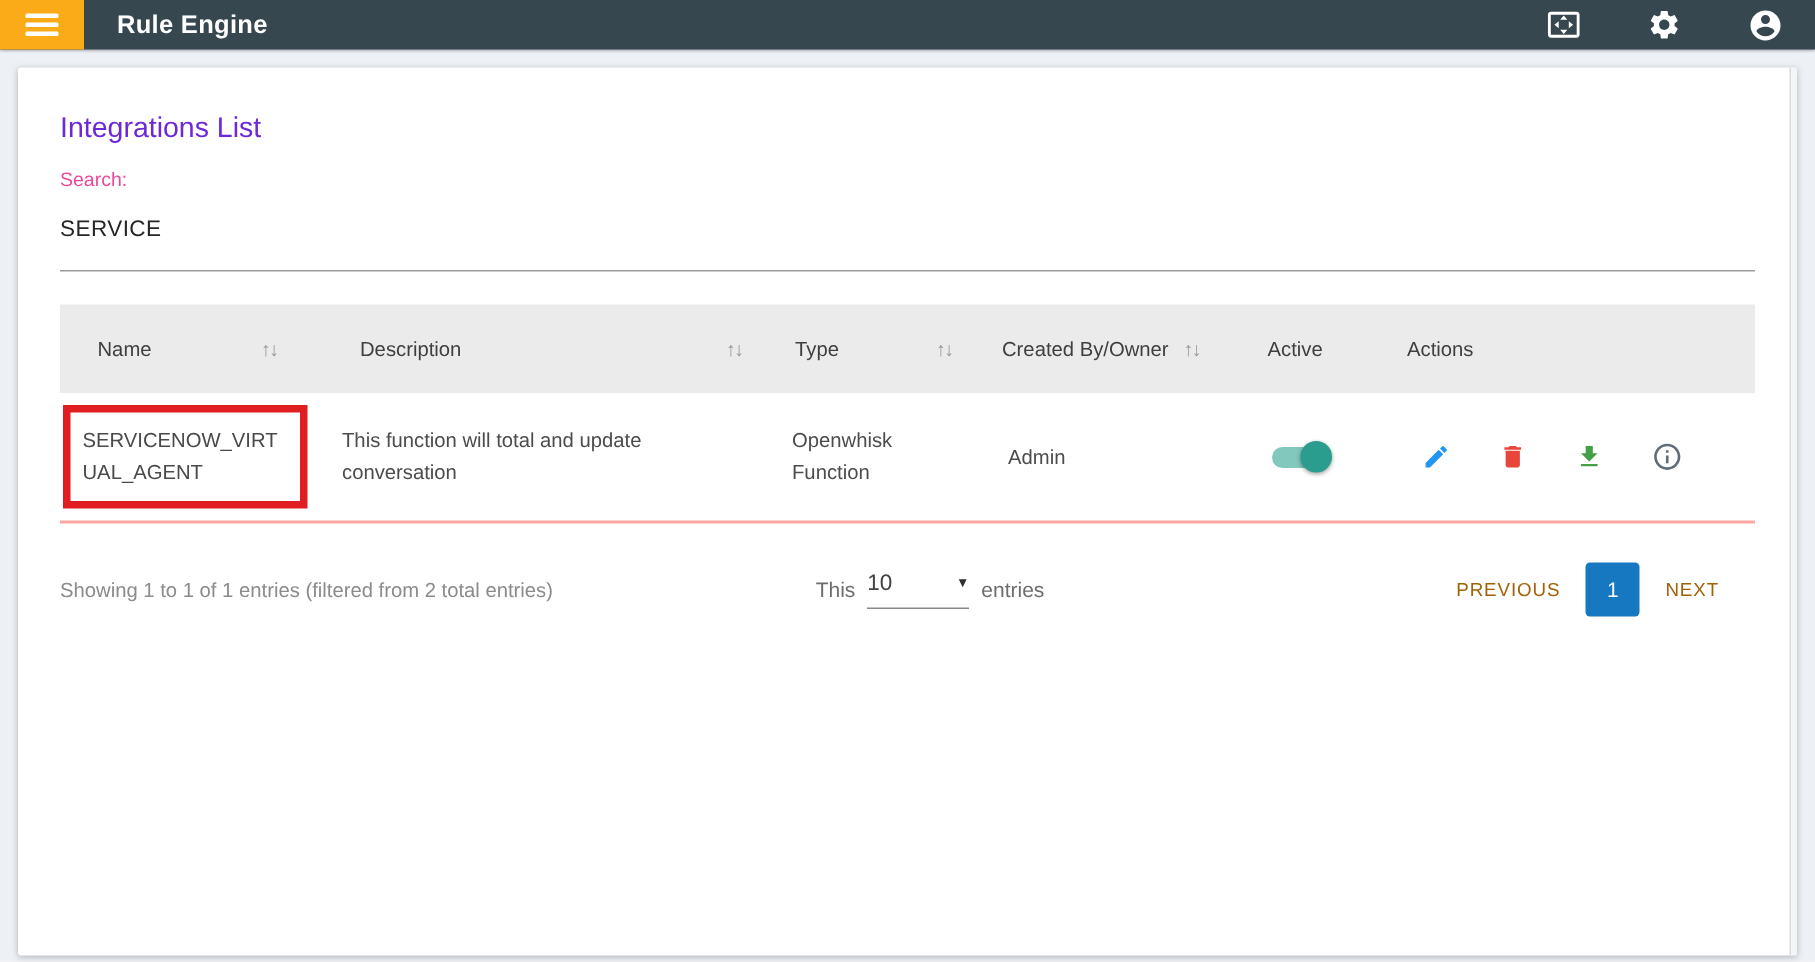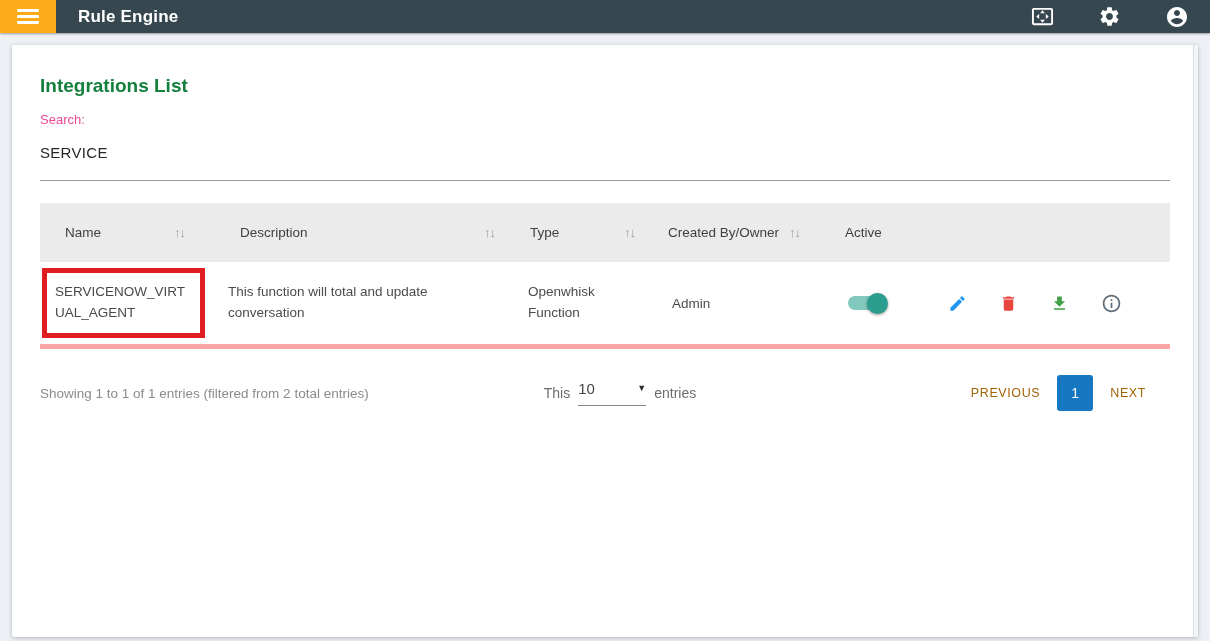--- a/index.html
+++ b/index.html
@@ -21,41 +21,41 @@
     gap:44px; padding-right:21px; }
   .topbar-icons svg { display:block; cursor:pointer; }
 
   
   .card { position:absolute; left:12px; right:12px; top:45px; bottom:4px;
     background:#fff; box-shadow:0 1px 4px rgba(60,64,67,.35);
     border-radius:2px; padding:30px 28px 0 28px; overflow:hidden; }
   .scroll-strip { position:absolute; top:0; right:0; bottom:0; width:5px;
     background:#f3f5f7; border-left:1px solid #d9dde2; }
 
-  .page-title { font-size:19px; color:#15803d; font-weight:700; }
+  .page-title { font-size:19px; color:#6d28d9; font-weight:400; }
   .search-label { margin-top:15px; font-size:13px; color:#ec4899; }
   .search-value { margin-top:17px; font-size:15px; color:#262626;
     letter-spacing:.3px; }
   .search-underline { margin-top:19px; border-bottom:1px solid #9b9b9b; }
 
   
   .grid-row { display:grid;
     grid-template-columns:175px 300px 140px 175px 90px 1fr; }
   .thead { margin-top:22px; background:#ebebeb; height:59px; }
   .th { display:flex; align-items:center; font-size:13.5px; color:#3f3f3f; }
   .th.c0 { padding:0 30px 0 25px; justify-content:space-between; }
   .th.c1 { padding:0 20px 0 25px; justify-content:space-between; }
   .th.c2 { padding:0 20px 0 15px; justify-content:space-between; }
   .th.c3 { padding-left:13px; gap:10px; }
   .th.c4 { padding-left:15px; }
   .th.c5 { padding-left:18px; }
   .sort-glyph { color:#9a9a9a; font-size:13px; letter-spacing:-1px;
     cursor:pointer; }
 
-  .tbody-row { height:87px; border-bottom:5px solid #fca5a5; }
+  .tbody-row { height:87px; border-bottom:2px solid #fca5a5; }
   .td { display:flex; align-items:center; font-size:13.5px; color:#4c4c4c; }
   .td.c0 { padding:0 6px 0 2px; }
   .highlight-box { border:5px solid #e01d20; padding:9px 8px; width:163px;
     line-height:1.55; word-break:break-all; color:#4a4a4a; }
   .td.c1 { padding-left:13px; } .td.c1 .cell-text { width:210px; line-height:1.55; }
   .td.c2 { padding-left:13px; } .td.c2 .cell-text { width:72px; line-height:1.55; }
   .td.c3 { padding-left:17px; }
   .td.c4 { padding-left:18px; }
   .td.c5 { gap:32px; padding-left:28px; }
   .td.c5 svg { display:block; cursor:pointer; }
@@ -131,20 +131,23 @@
       <span>Type</span>
       <span class="sort-glyph">↑↓</span>
     </div>
     <div class="th c3">
       <span>Created By/Owner</span>
       <span class="sort-glyph">↑↓</span>
     </div>
     <div class="th c4">
       <span>Active</span>
     </div>
+    <div class="th c5">
+      <span>Actions</span>
+    </div>
   </div>
 
   <div class="grid-row tbody-row">
     <div class="td c0">
       <div class="highlight-box">SERVICENOW_VIRTUAL_AGENT</div>
     </div>
     <div class="td c1">
       <span class="cell-text">This function will total and update conversation</span>
     </div>
     <div class="td c2">

